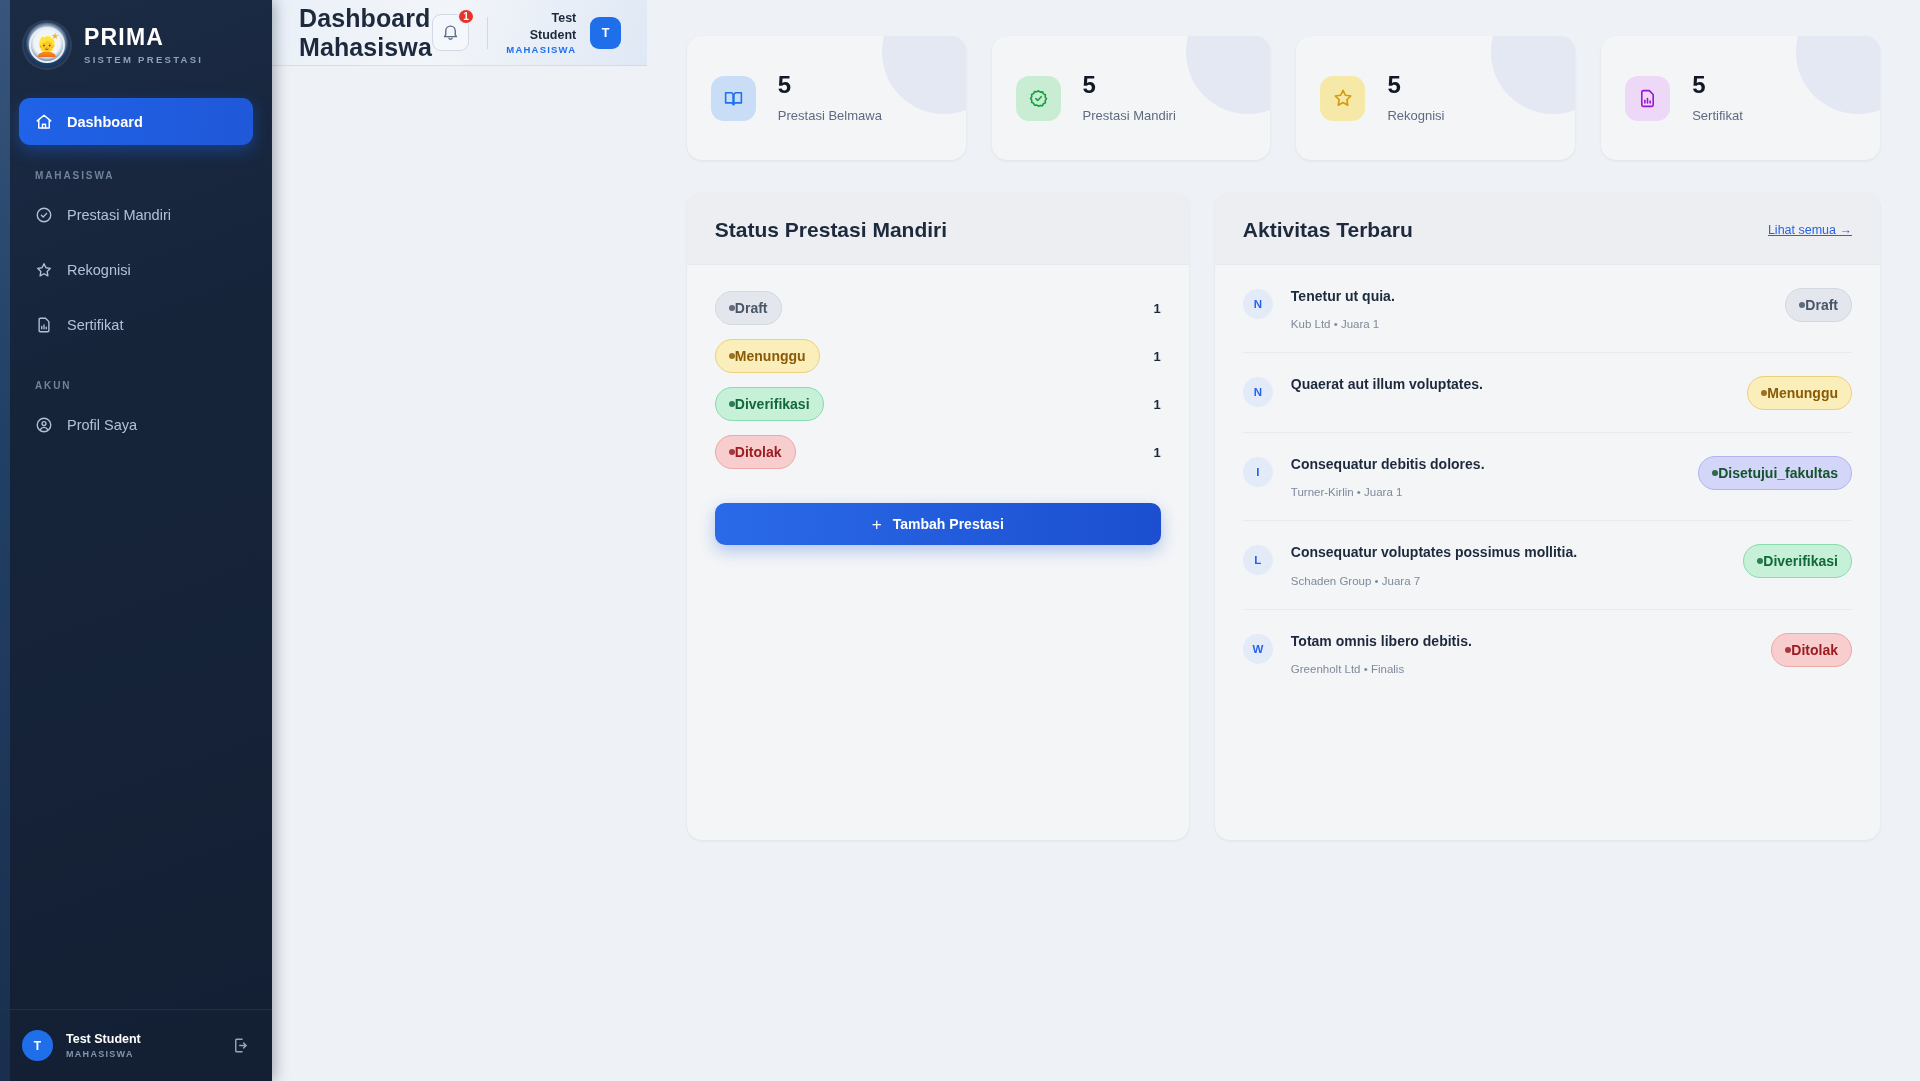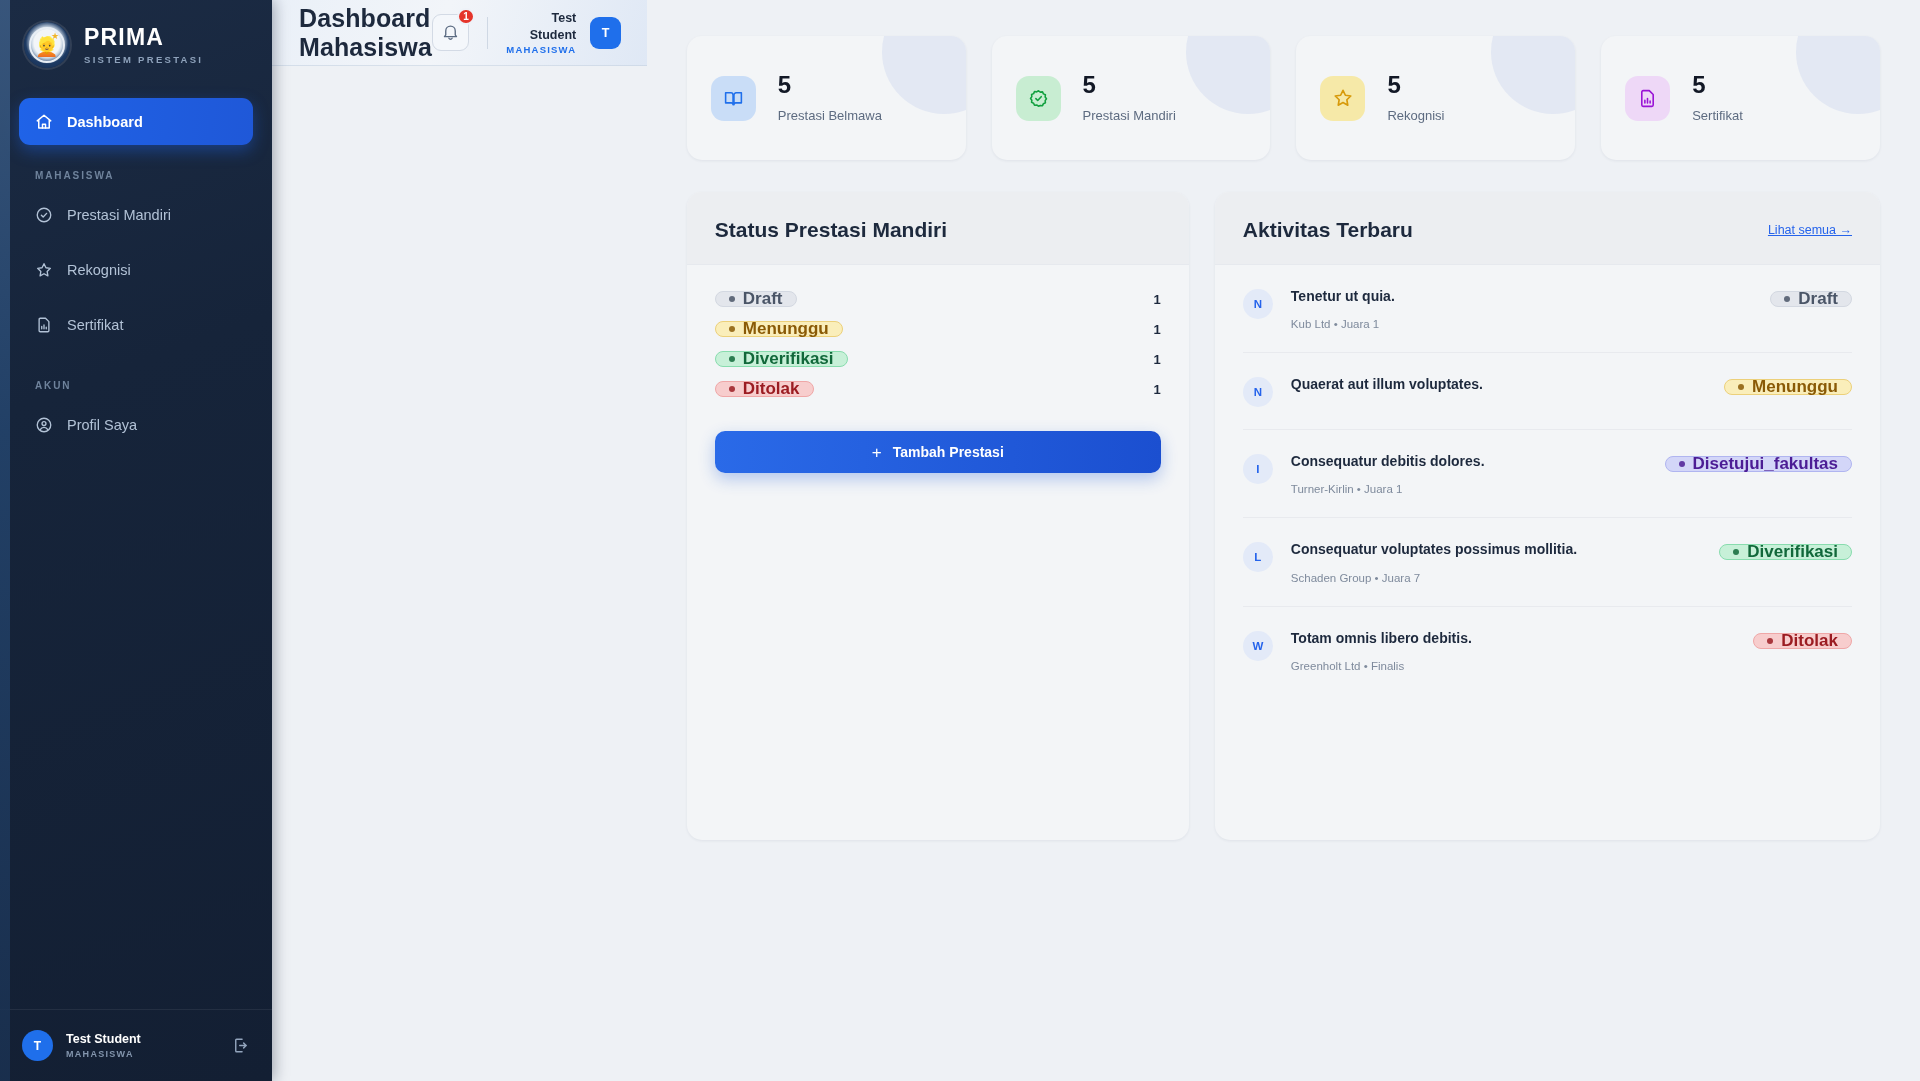--- a/index.html
+++ b/index.html
@@ -160,23 +160,23 @@
   .link-all {
     font-size:12.5px; color:#2563eb; text-decoration:underline; cursor:pointer; white-space:nowrap;
   }
 
   .status-list { padding: 26px 28px 0 28px; }
   .status-row {
     display:flex; align-items:center; justify-content:space-between;
     margin-bottom: 14px;
   }
   .pill {
-    display:inline-flex; align-items:center; gap:8px;
-    height:16px; padding:0 13px; border-radius:999px;
-    font-size:17px; font-weight:600;
+    display:inline-flex; align-items:center; 
+    height:34px; padding:0 13px; border-radius:999px;
+    font-size:14px; font-weight:600;
   }
   .pill .dot { width:6px; height:6px; border-radius:50%; background:currentColor; opacity:.85; }
   .status-count { font-size:13px; font-weight:600; color:#1d293d; }
 
   .add-btn {
     margin: 20px 28px 0 28px;
     height:42px; border:0; border-radius:10px; cursor:pointer;
     background: linear-gradient(92deg,#2a6ae8 0%, #1b4fd0 100%);
     color:#fff; font-size:14px; font-weight:600;
     display:flex; align-items:center; justify-content:center; gap:11px;
@@ -448,21 +448,21 @@
               </div>
             </div>
 
             <div class="act-row">
               <div class="act-avatar">I</div>
               <div class="act-main">
                 <div class="act-title">Consequatur debitis dolores.</div>
                 <div class="act-meta">Turner-Kirlin • Juara 1</div>
               </div>
               <div class="act-badge-wrap">
-                <span class="pill" style="background:#d3d6f8;color:#4c1d95;border:1px solid #b0b5f0;">
+                <span class="pill" style="background:#d3d6f8;color:#14532d;border:1px solid #b0b5f0;">
                   <span class="dot"></span>
                   <span>Disetujui_fakultas</span>
                 </span>
               </div>
             </div>
 
             <div class="act-row">
               <div class="act-avatar">L</div>
               <div class="act-main">
                 <div class="act-title">Consequatur voluptates possimus mollitia.</div>

